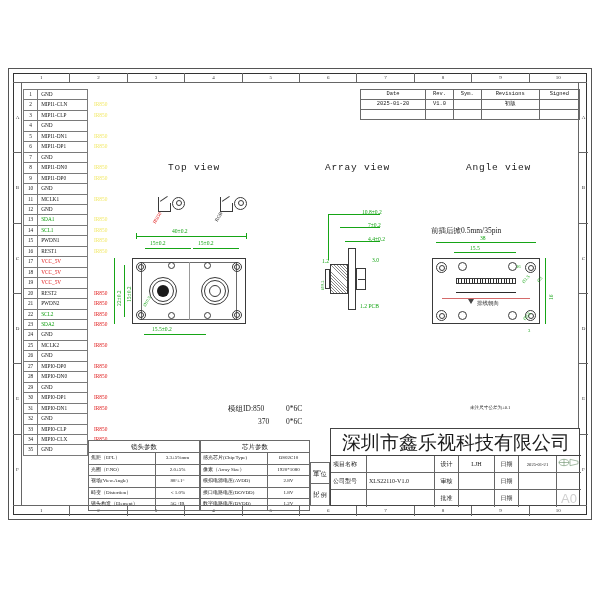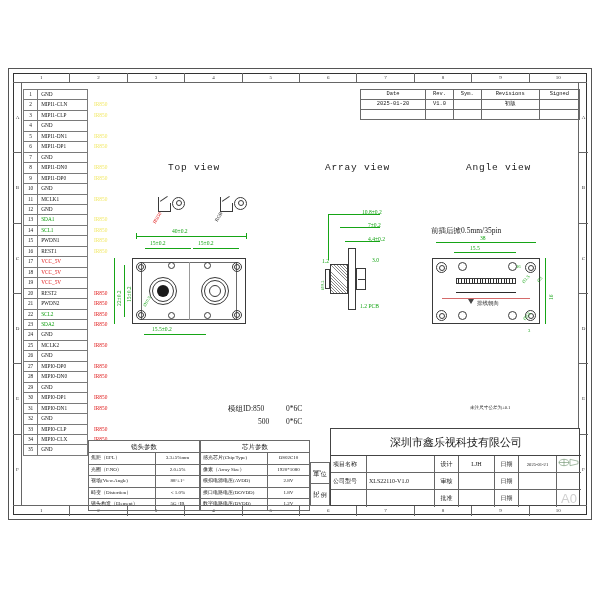--- a/index.html
+++ b/index.html
@@ -80,21 +80,21 @@
   .rev{position:absolute;left:360px;top:89px;width:220px;
        border-collapse:collapse;font-size:5.4px;
        font-family:"Liberation Mono",monospace;}
   .rev td{border:0.6px solid #6a6a6a;height:9px;line-height:9px;
           text-align:center;padding:0 1px;white-space:nowrap;}
 
   
   .tblk{position:absolute;left:330px;top:428px;width:250px;height:78px;
         border:0.8px solid #444;box-sizing:border-box;background:#fff;}
   .company{position:absolute;left:0;top:0;width:250px;height:27px;
-           line-height:27px;text-align:center;font-size:11px;color:#1a1a1a;
+           line-height:27px;text-align:center;font-size:19px;color:#1a1a1a;
            border-bottom:0.8px solid #444;box-sizing:border-box;
            font-family:"Liberation Serif",serif;}
   .tgrid{position:absolute;left:0;top:27px;width:250px;height:51px;}
   .tcell{position:absolute;box-sizing:border-box;border-right:0.6px solid #666;
          border-bottom:0.6px solid #666;font-size:6px;line-height:17px;
          height:17px;padding-left:2px;white-space:nowrap;overflow:hidden;}
   .tcell.ctr{text-align:center;padding-left:0;}
   .tcell.nb{border-bottom:none;}
   .tcell.nr{border-right:none;}
 
@@ -478,21 +478,21 @@
   <div class="dim rot" style="left:548px;top:300px;transform:rotate(-90deg);">16</div>
   <div class="ln v" style="left:545px;top:258px;height:66px;"></div>
   <div class="dim rot" style="left:521px;top:281px;transform:rotate(-50deg);font-size:4.6px;">Ø1.5</div>
   <div class="dim rot" style="left:536px;top:280px;transform:rotate(-50deg);font-size:4.6px;">Ø3</div>
   <div class="dim rot" style="left:522px;top:318px;transform:rotate(-50deg);font-size:4.6px;">Ø3.5</div>
   <div class="dim" style="left:516px;top:264px;font-size:4.6px;">16</div>
   <div class="dim" style="left:528px;top:328px;font-size:4.6px;">3</div>
 
   <div class="modid" style="left:228px;top:404px;">模组ID:850</div>
   <div class="modid" style="left:286px;top:404px;">0*6C</div>
-  <div class="modid" style="left:258px;top:417px;">500</div>
+  <div class="modid" style="left:258px;top:417px;">370</div>
   <div class="modid" style="left:286px;top:417px;">0*6C</div>
 
   <table class="spec" id="lens-spec" style="left:88px;top:440px;width:112px;">
       <tbody>
         <tr>
           <td class="hdr" colspan="2">镜头参数</td>
         </tr>
         <tr>
           <td style="width: 62px;">焦距（EFL）</td>
           <td style="text-align: center;">3.3±5%mm</td>

